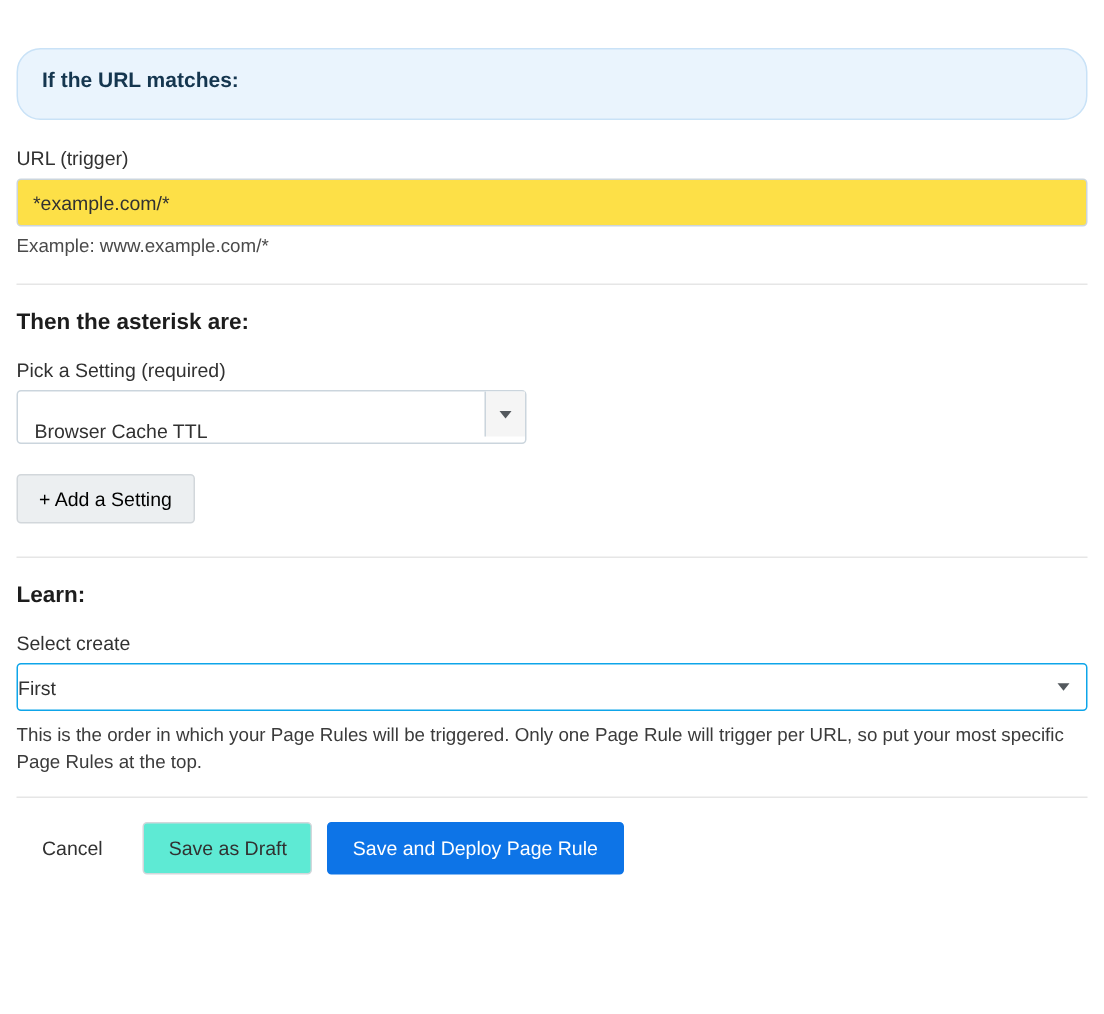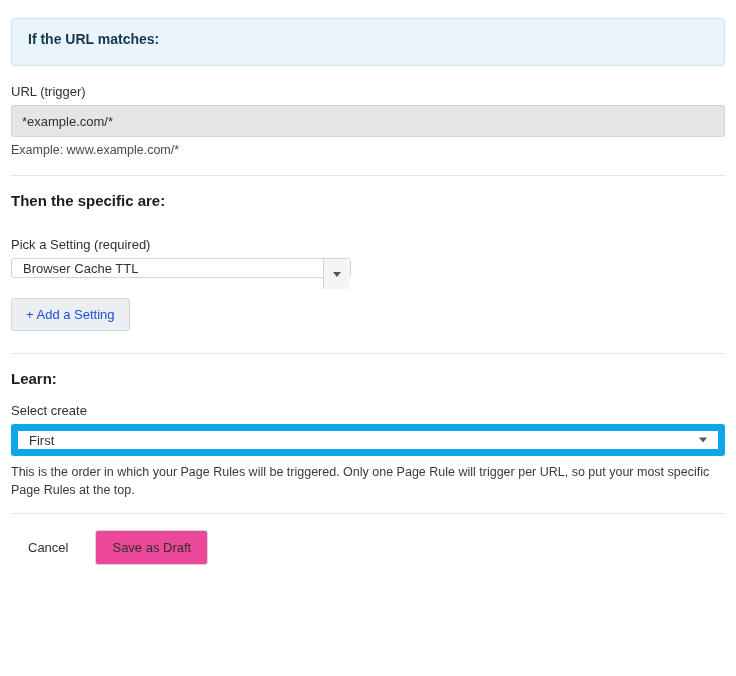--- a/index.html
+++ b/index.html
@@ -20,24 +20,24 @@
     padding: 0 11px;
   }
   .page-title {
     font-size: 20px;
     font-weight: bold;
     color: #1d1d1d;
     margin: 12px 0 0 0;
     letter-spacing: -0.1px;
   }
   .info-box {
-    margin-top: 18px;
+    margin-top: 32px;
     background: #eaf4fd;
     border: 1px solid #c9e2f7;
-    border-radius: 4px;
+    border-radius: 16px;
     padding: 12px 16px 14px 16px;
   }
   .info-title {
     font-size: 14px;
     font-weight: bold;
     color: #15364f;
     margin-bottom: 4px;
   }
   .info-body {
     font-size: 14px;
@@ -58,58 +58,58 @@
   .text-input {
     display: block;
     width: 100%;
     height: 32px;
     border: 1px solid #cbd5dd;
     border-radius: 3px;
     padding: 0 10px;
     font-size: 13px;
     font-family: "Liberation Sans", sans-serif;
     color: #313131;
-    background: #e5e5e5;
+    background: #fde047;
     outline: none;
   }
   .hint {
     font-size: 12.5px;
     color: #4a4a4a;
     margin-top: 6px;
   }
   .hr {
     border: 0;
     border-top: 1px solid #e6e6e6;
     margin: 18px 0 0 0;
   }
   .section-title {
     font-size: 15px;
     font-weight: bold;
     color: #1d1d1d;
     margin-top: 16px;
   }
   .row {
     display: flex;
-    margin-top: 28px;
+    margin-top: 16px;
   }
   .col-left { width: 340px; }
   .col-right { width: 230px; margin-left: 24px; }
   .small-label {
     font-size: 13px;
     color: #313131;
     margin-bottom: 6px;
   }
   .select-box {
     position: relative;
-    height: 20px;
+    height: 36px;
     border: 1px solid #cbd5dd;
     border-radius: 3px;
     background: #fff;
     display: flex;
-    align-items: center;
+    align-items: flex-end;
     font-size: 13px;
     color: #313131;
     padding-left: 11px;
     cursor: pointer;
   }
   .select-arrow-btn {
     position: absolute;
     right: 0;
     top: 0;
     width: 27px;
@@ -155,36 +155,35 @@
     border-right: 4px solid transparent;
     border-top: 5px solid #53585d;
   }
   .add-setting-btn {
     margin-top: 20px;
     display: inline-block;
     background: #eceff1;
     border: 1px solid #d2d7db;
     border-radius: 3px;
     font-size: 13px;
-    color: #1d4ed8;
+    color: #000000;
     padding: 8px 14px;
     cursor: pointer;
     font-family: "Liberation Sans", sans-serif;
   }
   .wide-select {
     position: relative;
     height: 32px;
-    border: 7px solid #0ea5e9;
+    border: 1px solid #0ea5e9;
     border-radius: 3px;
     background: #fff;
     display: flex;
     align-items: center;
     font-size: 13px;
     color: #313131;
-    padding-left: 11px;
     cursor: pointer;
     width: 100%;
   }
   .wide-select .caret-right {
     position: absolute;
     right: 11px;
     top: 50%;
     transform: translateY(-50%);
     width: 0; height: 0;
     border-left: 4px solid transparent;
@@ -210,21 +209,21 @@
     padding: 9px 16px;
     cursor: pointer;
     border: 1px solid transparent;
   }
   .btn-cancel {
     background: #fff;
     border-color: transparent;
     color: #313131;
   }
   .btn-draft {
-    background: #ec4899;
+    background: #5eead4;
     border-color: #d2d7db;
     color: #313131;
   }
   .btn-primary {
     background: #0d74e7;
     border-color: #0d74e7;
     color: #ffffff;
   }
 </style>
 </head>
@@ -236,21 +235,21 @@
   <div class="info-box">
     <div class="info-title">If the URL matches:</div>
   </div>
 
   <div class="field-label">URL (trigger)</div>
   <input class="text-input" type="text" value="*example.com/*" style="">
   <div class="hint">Example: www.example.com/*</div>
 
   <hr class="hr">
 
-  <div class="section-title">Then the specific are:</div>
+  <div class="section-title">Then the asterisk are:</div>
 
   <div class="row">
     <div class="col-left">
       <div class="small-label">Pick a Setting (required)</div>
       <div class="select-box">
         <span>Browser Cache TTL</span>
         <span class="select-arrow-btn">
           <span class="caret"></span>
         </span>
       </div>
@@ -268,15 +267,16 @@
     <span>First</span>
     <span class="caret-right"></span>
   </div>
   <div class="order-hint">This is the order in which your Page Rules will be triggered. Only one Page Rule will trigger per URL, so put your most specific Page Rules at the top.</div>
 
   <hr class="hr" style="margin-top:14px;">
 
   <div class="footer">
     <button class="btn btn-cancel">Cancel</button>
     <button class="btn btn-draft">Save as Draft</button>
+    <button class="btn btn-primary">Save and Deploy Page Rule</button>
   </div>
 
 </div>
 
 </body></html>

